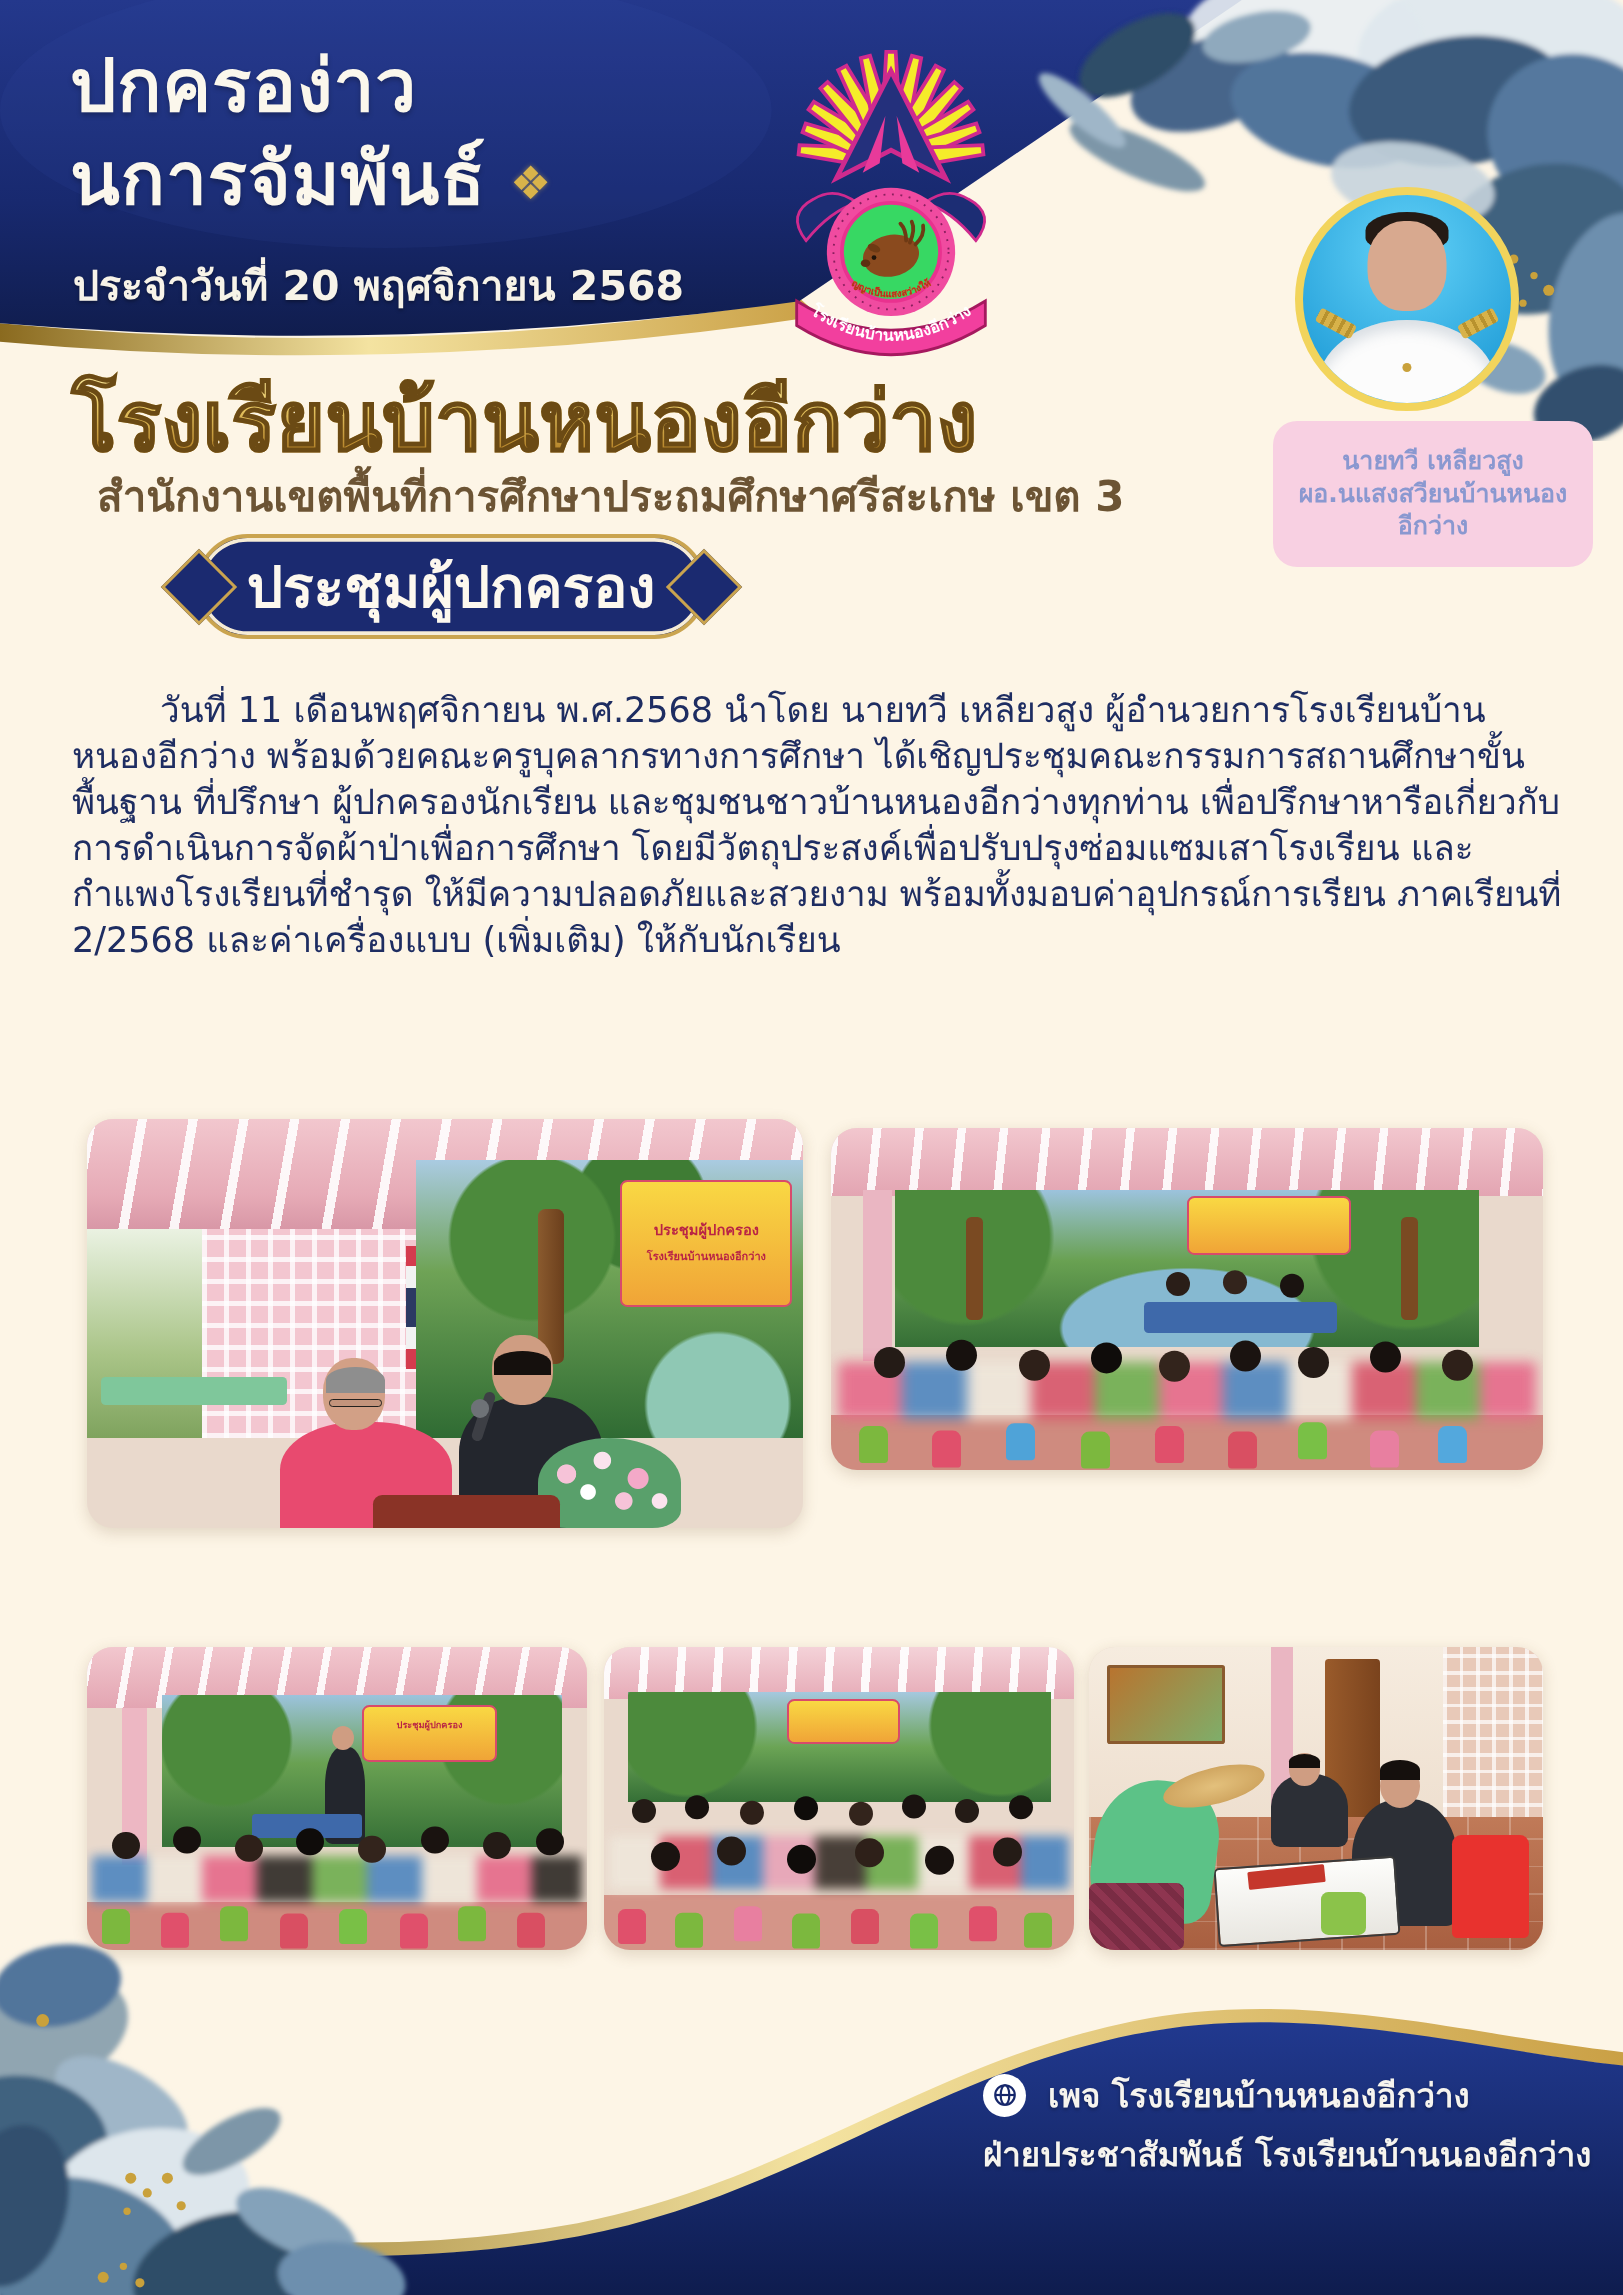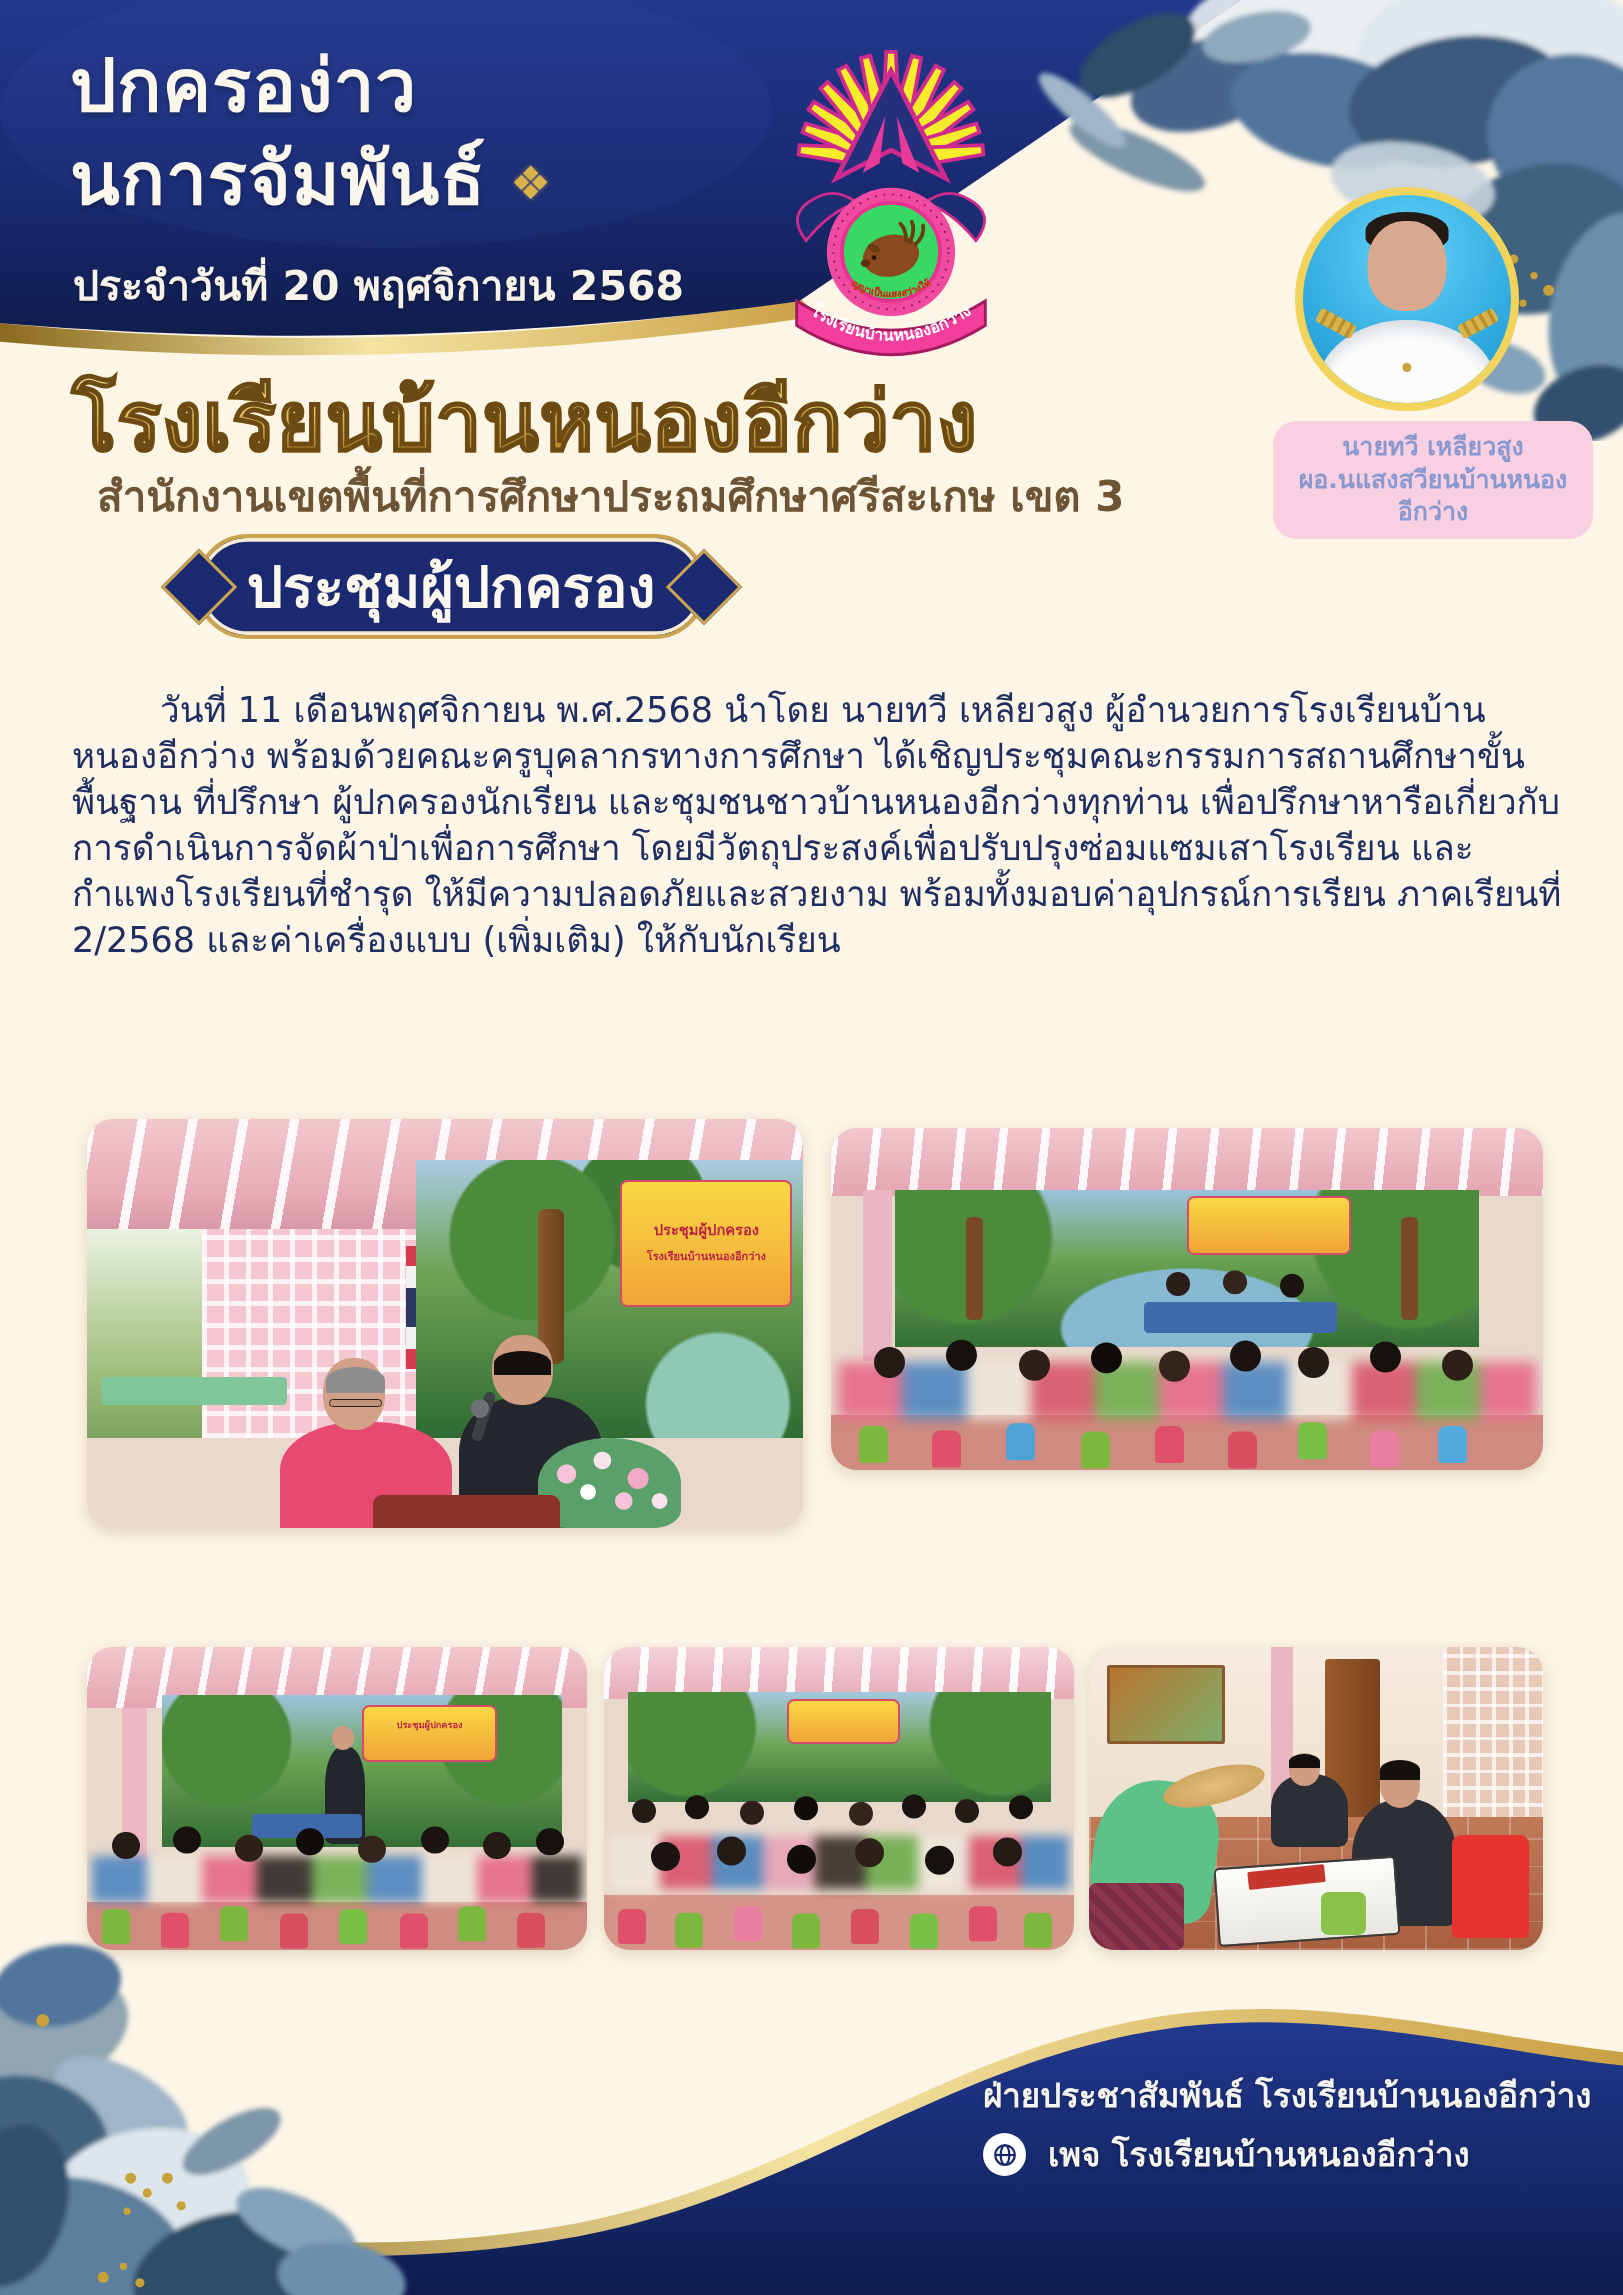--- a/index.html
+++ b/index.html
@@ -14,21 +14,21 @@
   .ornament{display:inline-block;margin-left:24px;font-size:46px;color:#d9b34a;vertical-align:middle;text-shadow:0 0 5.5px rgba(217,179,74,.6);}
   .date-line{position:absolute;left:73px;top:253px;z-index:3;font-size:41px;font-weight:700;color:#f7f3e8;text-shadow:0 1.8px 3.7px rgba(0,0,0,.35);white-space:nowrap;}
 
   
   .portrait{position:absolute;left:1295px;top:187px;width:224px;height:224px;border-radius:50%;border:8.3px solid #f2d45c;background:radial-gradient(circle at 50% 28%,#63d2f8 0%,#239fd9 80%);overflow:hidden;z-index:6;}
   .portrait .head{position:absolute;left:50%;top:26px;transform:translateX(-50%);width:79px;height:90px;border-radius:46% 46% 44% 44%;background:#d8a98f;}
   .portrait .hair{position:absolute;left:50%;top:16.5px;transform:translateX(-50%);width:83px;height:37px;border-radius:50% 50% 30% 30%;background:#241a14;}
   .portrait .uniform{position:absolute;left:50%;bottom:-9.2px;transform:translateX(-50%);width:180px;height:92px;border-radius:50% 50% 0 0/74% 74% 0 0;background:#fcfcfc;box-shadow:inset 0 9.2px 13px rgba(120,140,160,.25);}
   .portrait .epaulette{position:absolute;width:40px;height:14.7px;background:repeating-linear-gradient(90deg,#d8b24a 0 5.5px,#b8922e 5.5px 9.2px);border-radius:3.7px;bottom:72px;}
   .portrait .btn-dot{position:absolute;left:50%;transform:translateX(-50%);bottom:31px;width:9.2px;height:9.2px;border-radius:50%;background:#c9a13b;}
-  .caption{position:absolute;left:1273px;top:421px;width:320px;padding:10px 11px;border-radius:24px;background:#f8d0e2;color:#8a98d0;text-align:center;font-weight:700;font-size:25px;line-height:1.3;z-index:6;}
+  .caption{position:absolute;left:1273px;top:421px;width:320px;padding:24px 11px;border-radius:24px;background:#f8d0e2;color:#8a98d0;text-align:center;font-weight:700;font-size:25px;line-height:1.3;z-index:6;}
 
   
   .school-name{position:absolute;left:72px;top:356px;z-index:4;font-size:82px;font-weight:800;white-space:nowrap;letter-spacing:0.9px;
     background:linear-gradient(180deg,#fbf0b4 0%,#e9c965 38%,#b5842a 72%,#8a5d12 100%);
     -webkit-background-clip:text;background-clip:text;color:transparent;-webkit-text-stroke:2.3px #6b4a14;}
   .district{position:absolute;left:97px;top:463px;z-index:4;font-size:42px;font-weight:700;color:#6c5434;white-space:nowrap;}
 
   
   .badge{position:absolute;left:195px;top:534px;width:512px;height:105px;z-index:2;background:#1b2a70;border:4.6px solid #caa44f;border-radius:53px;
     box-shadow:inset 0 0 0 3.7px #f6ecd6;display:flex;align-items:center;justify-content:center;}
@@ -351,28 +351,28 @@
         <circle cx="146" cy="336" r="4"></circle>
         <circle cx="205" cy="330" r="5"></circle>
       <circle cx="120" cy="408" r="6"></circle>
         <circle cx="142" cy="396" r="4"></circle>
         <circle cx="160" cy="414" r="5"></circle>
     </g>
   </svg>
 
   <div class="contact">
     <div class="c-row">
-      <span class="c-text">ฝ่ายประชาสัมพันธ์ โรงเรียนบ้านนองอีกว่าง</span>
-    </div>
-    <div class="c-row">
       <span class="ficon">
         <svg width="26" height="26" viewBox="0 0 24 24">
             <circle cx="12" cy="12" r="9" fill="none" stroke="#16276b" stroke-width="2"></circle>
             <ellipse cx="12" cy="12" rx="4" ry="9" fill="none" stroke="#16276b" stroke-width="2"></ellipse>
             <line x1="3" y1="12" x2="21" y2="12" stroke="#16276b" stroke-width="2"></line>
           </svg>
       </span>
       <span class="c-text">เพจ โรงเรียนบ้านหนองอีกว่าง</span>
     </div>
+    <div class="c-row">
+      <span class="c-text">ฝ่ายประชาสัมพันธ์ โรงเรียนบ้านนองอีกว่าง</span>
+    </div>
   </div>
 
 </div>
 
 
 </body></html>

